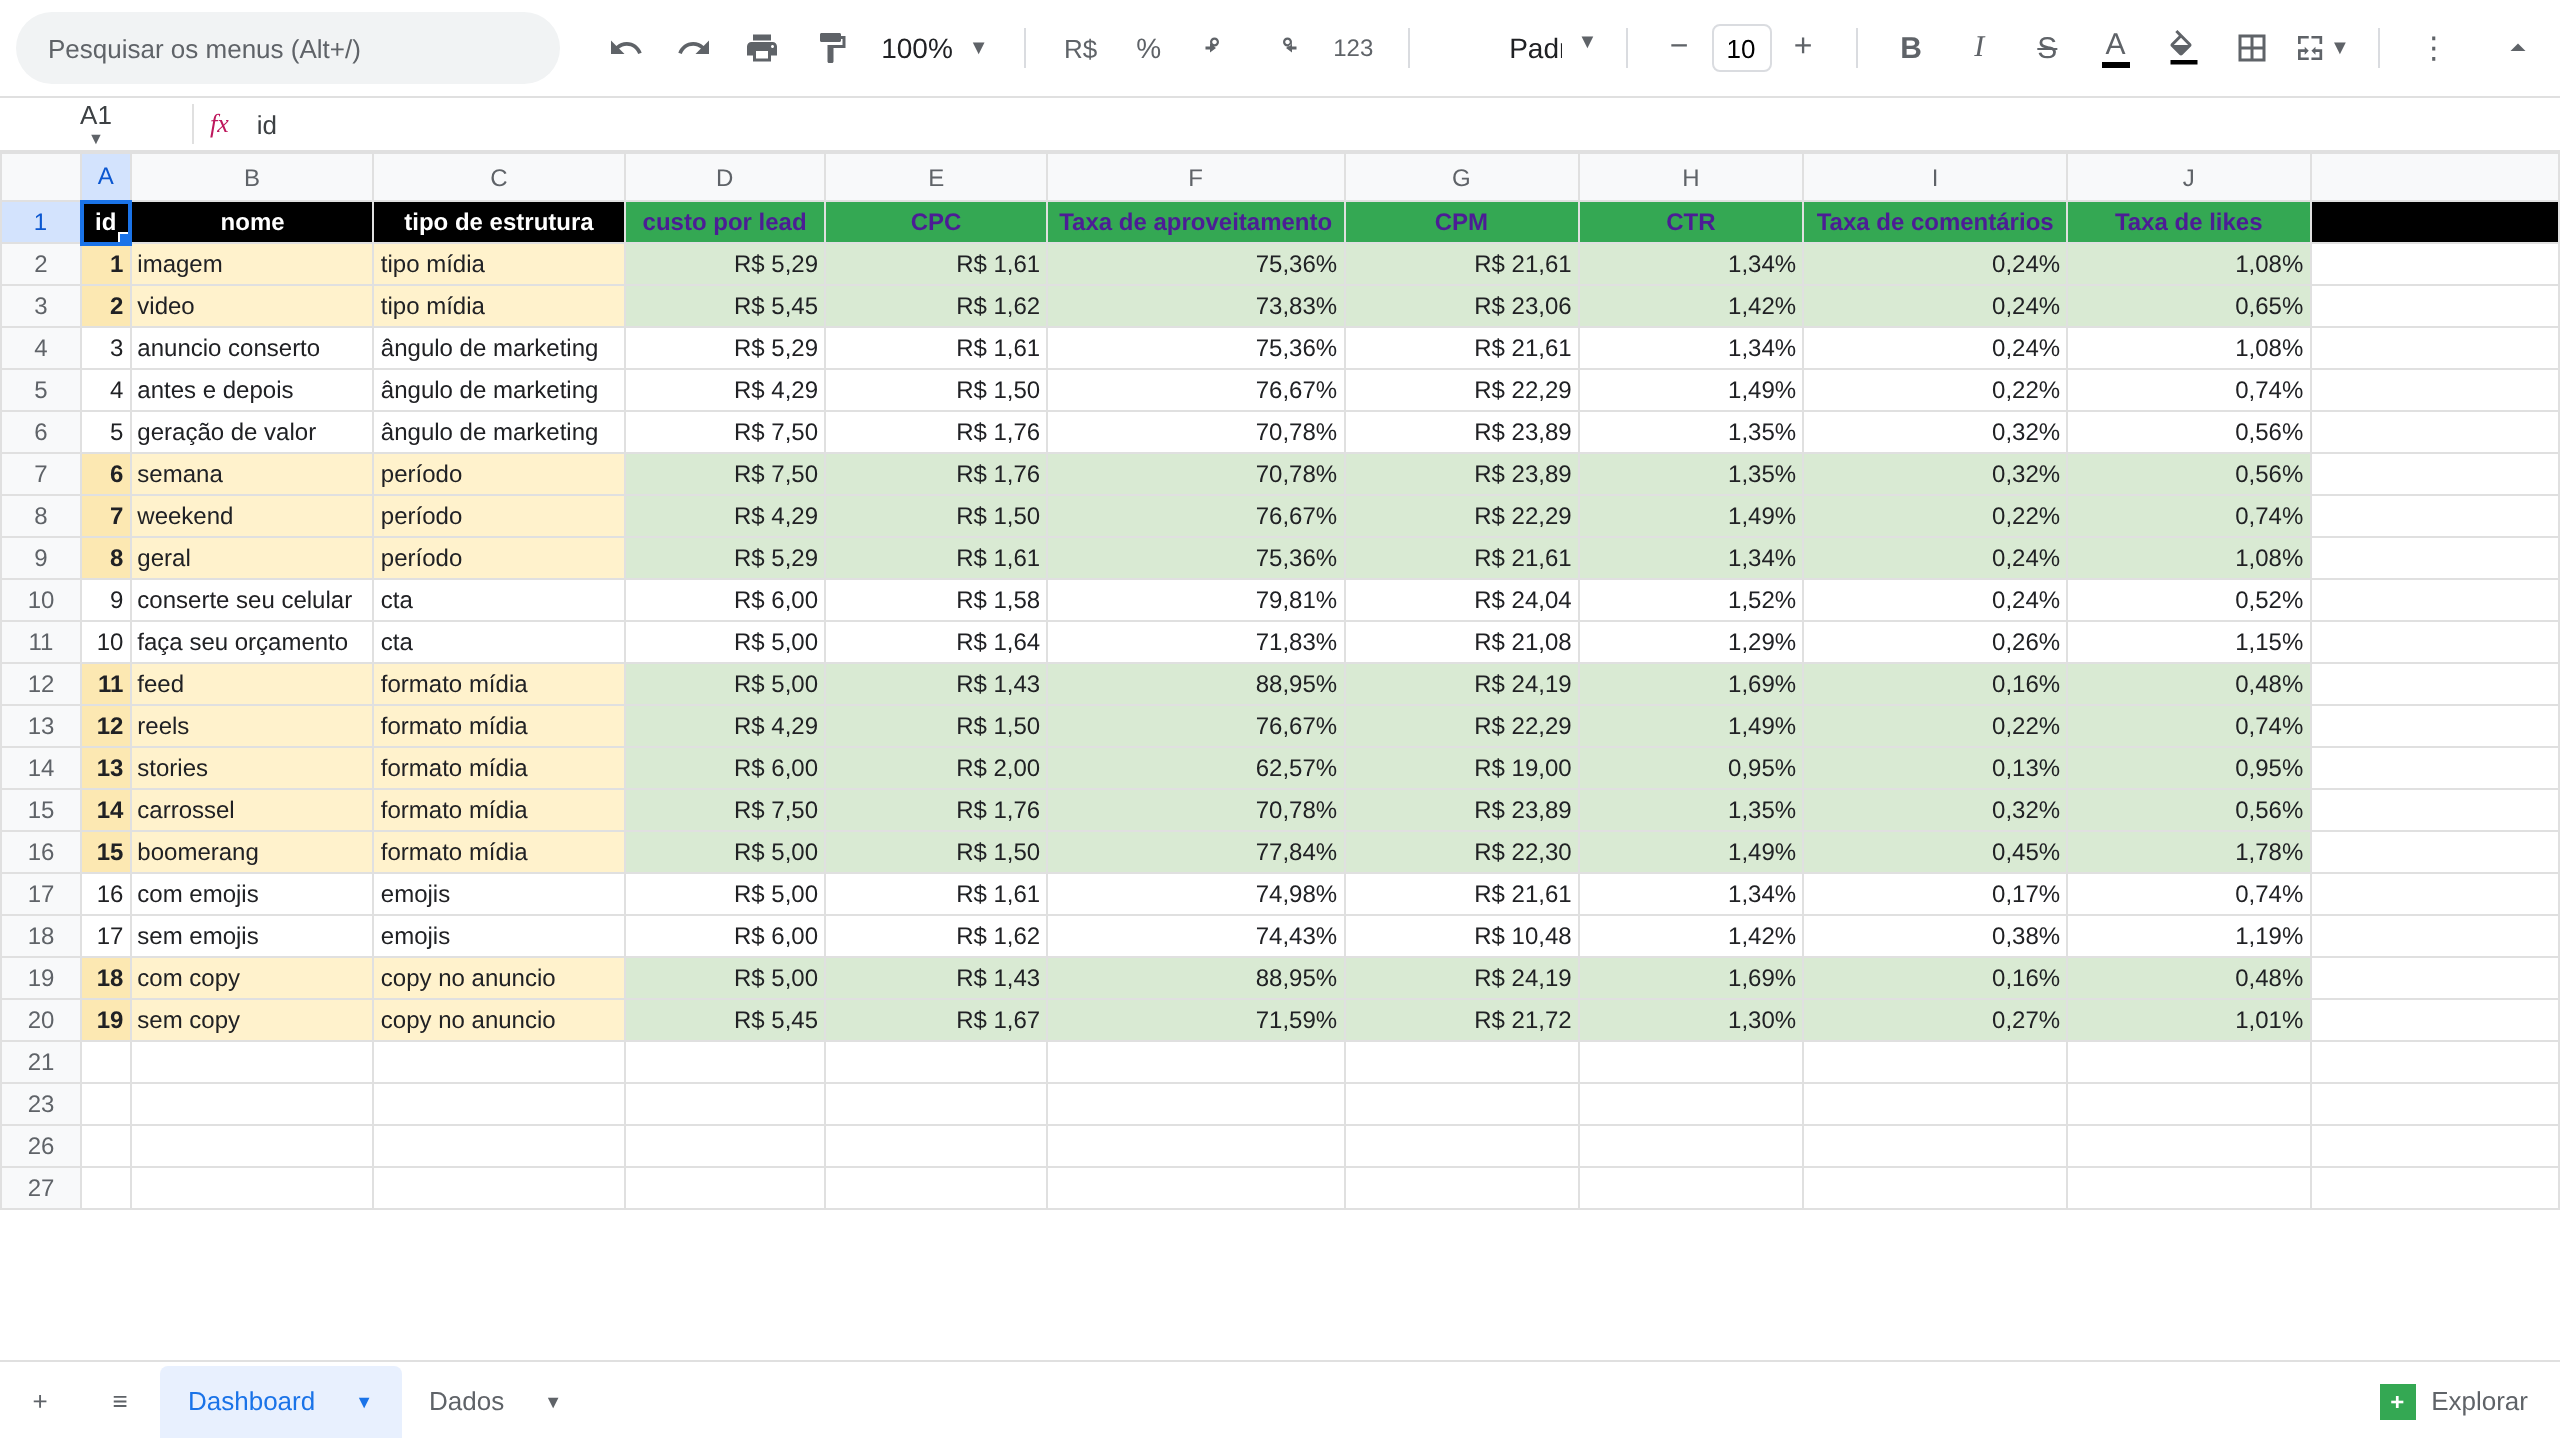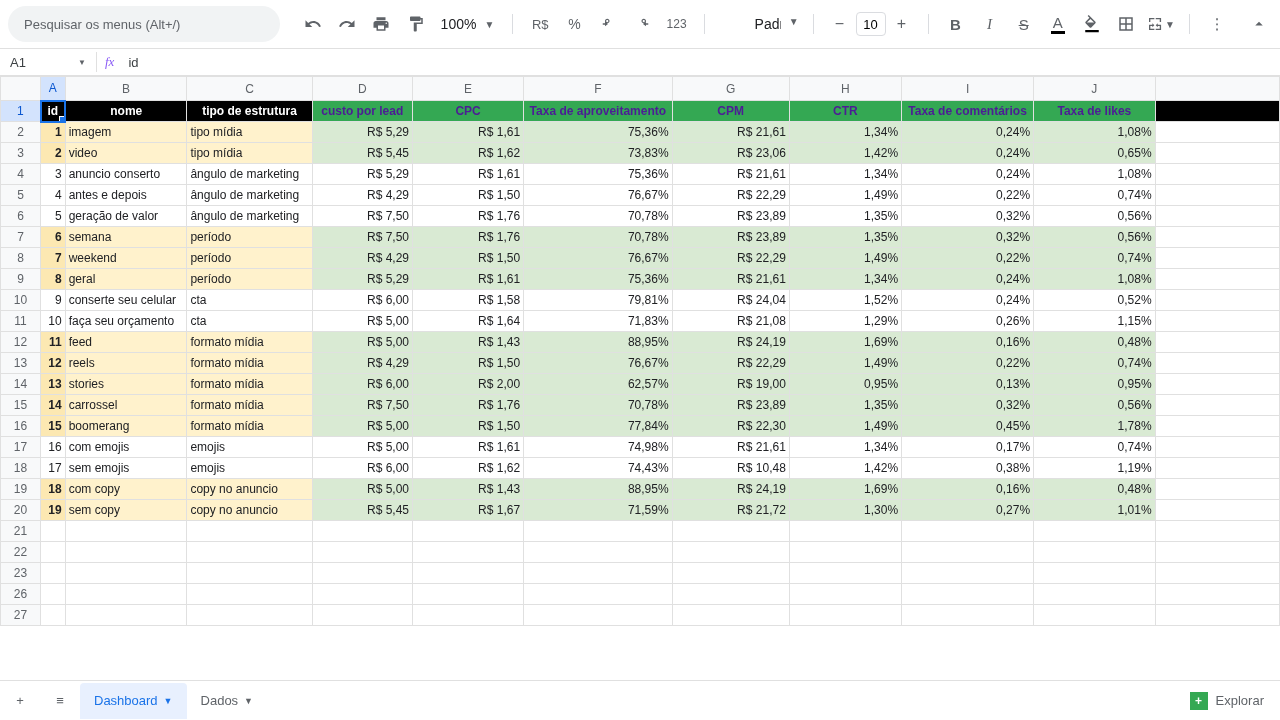--- a/index.html
+++ b/index.html
@@ -12,24 +12,24 @@
 .zoom-caret { font-size: 10px; color: #5f6368; margin-left: 4px; }
 .sep { width: 1px; height: 20px; background: #dadce0; margin: 0 6px; }
 .font-group { display: flex; align-items: flex-start; gap: 4px; color: #202124; font-size: 14px; width: 80px; padding-left: 36px; }
 .font-size-group { display: flex; align-items: center; gap: 4px; }
 .size-btn { width: 24px; height: 24px; display: flex; align-items: center; justify-content: center; cursor: pointer; color: #5f6368; font-size: 16px; }
 .size-input { width: 30px; height: 24px; border: 1px solid #dadce0; border-radius: 4px; text-align: center; font-size: 13px; }
 .spacer { flex: 1; }
 .overflow-caret { width: 28px; height: 28px; display: flex; align-items: center; justify-content: center; color: #5f6368; }
 
 .formula-bar { display: flex; align-items: center; height: 28px; border-top: 1px solid #e0e0e0; border-bottom: 1px solid #e0e0e0; }
-.name-box { width: 96px; display: flex; align-items: center; justify-content: space-between; padding: 0 10px; color: #3c4043; font-size: 13px; }
+.name-box { width: 96px; display: flex; align-items: center; justify-content: space-between; padding: 0 10px; color: #3c4043; font-size: 13px; flex-direction: column; }
 .name-caret { font-size: 8px; color: #5f6368; }
 .fx-sep { width: 1px; height: 20px; background: #e0e0e0; }
-.fx-label { font-style: italic; color: #8b5cf6; padding: 0 8px; font-family: Georgia, serif; }
+.fx-label { font-style: italic; color: #be185d; padding: 0 8px; font-family: Georgia, serif; }
 .formula-input { flex: 1; padding: 0 6px; color: #3c4043; }
 
 .grid-wrap { position: relative; height: 604px; overflow: auto; }
 table { border-collapse: collapse; table-layout: fixed; }
 th, td { border: 1px solid #e0e0e0; height: 21px; font-size: 12px; padding: 0 3px; white-space: nowrap; overflow: hidden; }
 th { background: #f8f9fa; color: #5f6368; font-weight: normal; text-align: center; position: sticky; }
 th.corner { width: 46px; background:#f8f9fa; z-index:3; left:0; top:0; }
 th.col { top: 0; z-index: 2; height: 24px; }
 th.row { left: 0; z-index: 1; width: 46px; text-align: center; }
 th.row.active { background: #d3e3fd; color: #0b57d0; }
@@ -54,21 +54,21 @@
 .hdr-green { background: #34a853; color: #4c1d95; text-align: center; font-weight: bold; }
 .yl-id { background: #fce8b2; text-align: right; font-weight: bold; }
 .yl { background: #fff2cc; margin-left: 12px; }
 .gr { background: #d9ead3; }
 
 .active-cell { border: 2px solid #1a73e8 !important; position: relative; }
 .active-cell::after { content:""; position:absolute; right:-3px; bottom:-3px; width:6px; height:6px; background:#1a73e8; border:1px solid #fff; }
 
 .tabs { position: fixed; bottom: 0; left: 0; right: 0; height: 40px; border-top: 1px solid #e0e0e0; display: flex; align-items: center; background: #fff; }
 .tab-btn { width: 40px; height: 40px; display: flex; align-items: center; justify-content: center; color: #5f6368; cursor: pointer; }
-.tab { height: 36px; display: flex; align-items: center; padding: 0 14px; cursor: pointer; gap: 6px; font-size: 13px; color: #5f6368; }
+.tab { height: 36px; display: flex; align-items: center; padding: 0 14px; cursor: pointer; gap: 20px; font-size: 13px; color: #5f6368; }
 .tab.active { background: #e8f0fe; color: #1a73e8; border-radius: 4px 4px 0 0; font-weight: 500; }
 .tab-caret { font-size: 9px; }
 .explore { display: flex; align-items: center; gap: 8px; padding: 0 16px; margin-left: auto; font-size: 13px; color: #5f6368; }
 .explore-icon { width: 18px; height: 18px; background: #34a853; display: flex; align-items: center; justify-content: center; color: #fff; font-size: 12px; font-weight: bold; }
 
 svg { width: 18px; height: 18px; }
 </style>
 </head>
 <body>
 
@@ -474,34 +474,20 @@
           <td></td>
           <td></td>
           <td></td>
           <td></td>
           <td></td>
           <td></td>
           <td></td>
           <td></td>
         </tr>
         <tr>
-          <th class="row">22</th>
-          <td></td>
-          <td></td>
-          <td></td>
-          <td></td>
-          <td></td>
-          <td></td>
-          <td></td>
-          <td></td>
-          <td></td>
-          <td></td>
-          <td></td>
-        </tr>
-        <tr>
           <th class="row">23</th>
           <td></td>
           <td></td>
           <td></td>
           <td></td>
           <td></td>
           <td></td>
           <td></td>
           <td></td>
           <td></td>

